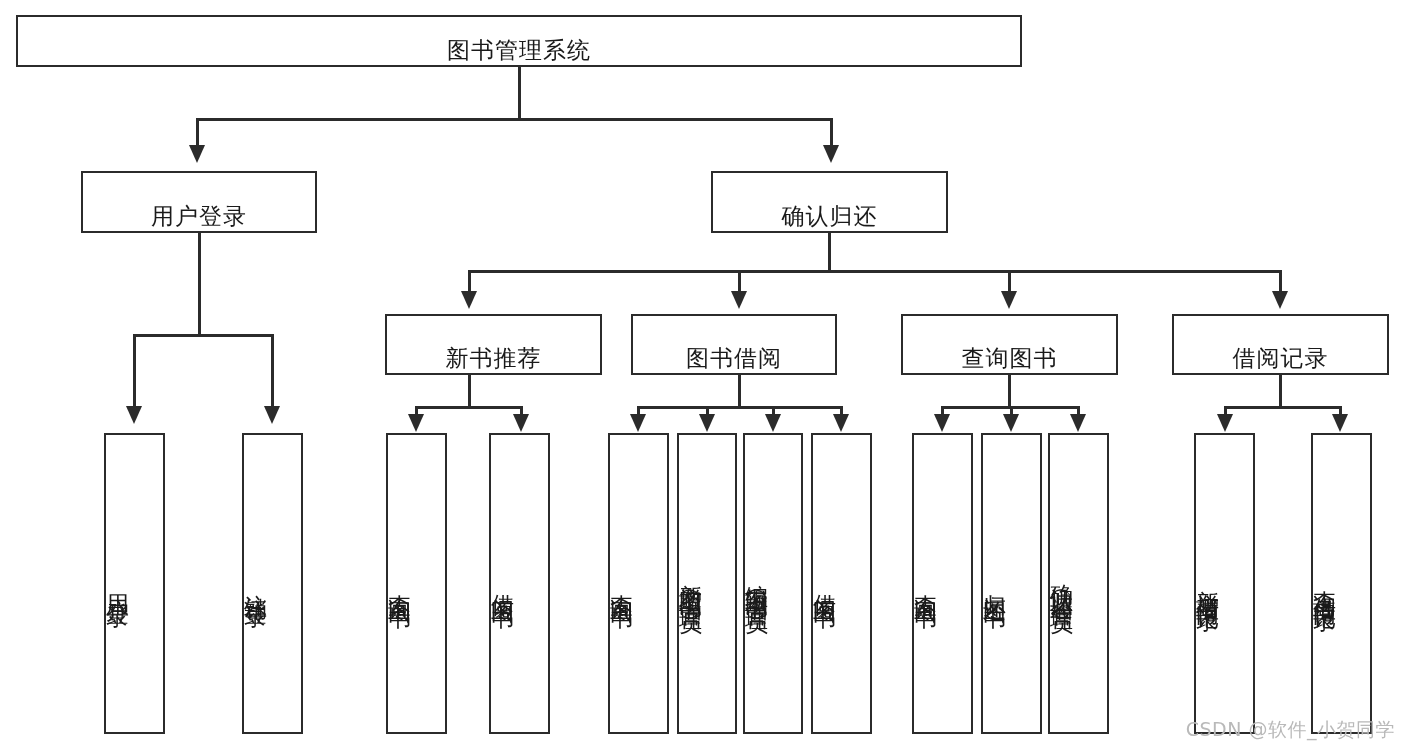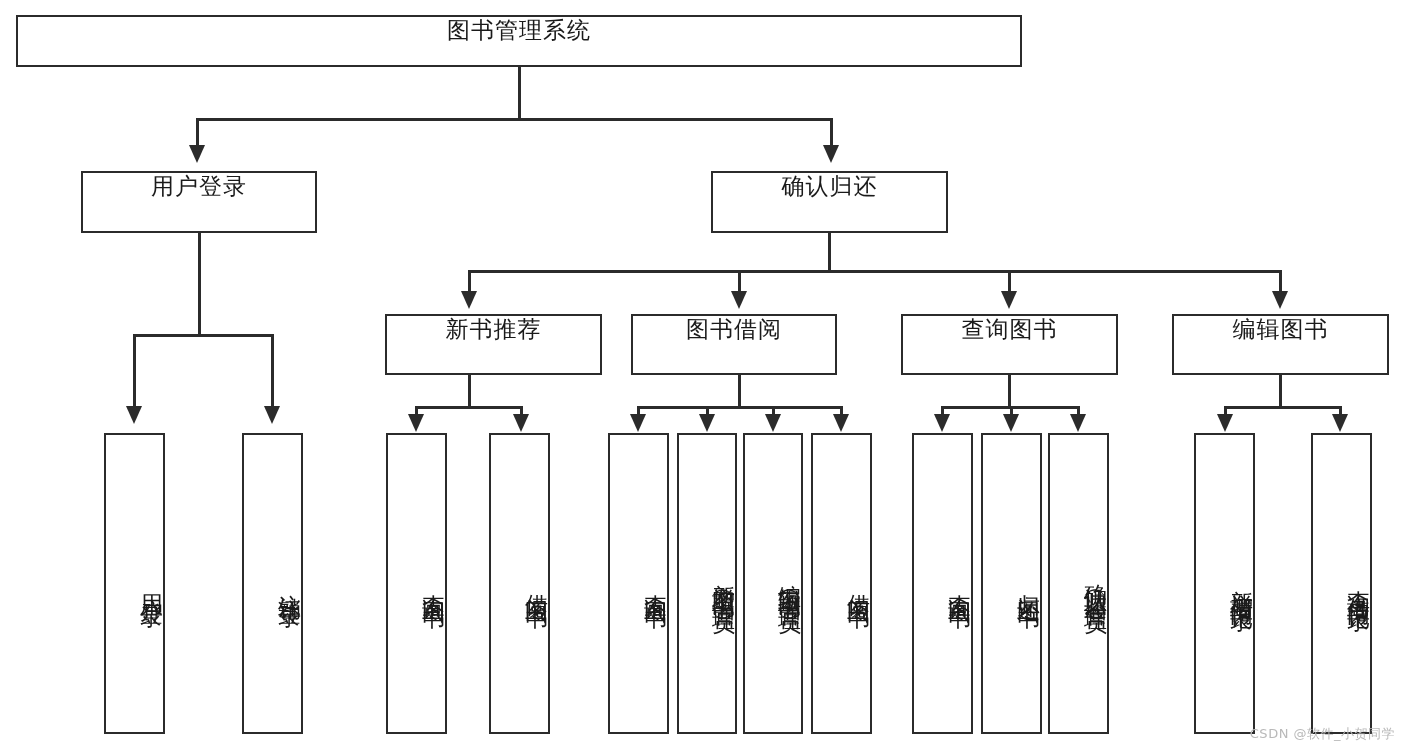--- a/index.html
+++ b/index.html
@@ -17,21 +17,21 @@
     height: 747px;
     background: #ffffff;
     overflow: hidden;
   }
   .node {
     position: absolute;
     box-sizing: border-box;
     border: 2px solid #2b2b2b;
     background: #ffffff;
     display: flex;
-    align-items: flex-start;
+    align-items: flex-end;
     justify-content: center;
     color: #1a1a1a;
   }
   .node.h {
     font-size: 23px;
     line-height: 1.2;
     letter-spacing: 1px;
   }
   .node.v {
     font-size: 23px;
@@ -57,21 +57,21 @@
     width: 0;
     height: 0;
     border-left: 8px solid transparent;
     border-right: 8px solid transparent;
     border-top: 18px solid #2b2b2b;
   }
   #watermark {
     position: absolute;
     right: 10px;
     bottom: 4px;
-    font-size: 13px;
+    font-size: 19px;
     color: #b9b9b9;
     letter-spacing: 0.5px;
     font-family: "DejaVu Sans", "Liberation Sans", sans-serif;
     white-space: nowrap;
   }
 </style>
 </head>
 <body>
 
 <div id="canvas">
@@ -117,21 +117,21 @@
   <div class="node h" style="left:361px; top:314px; width:217px; height:61px;margin-left:24px;">
     <span>新书推荐</span>
   </div>
   <div class="node h" style="left:631px; top:314px; width:206px; height:61px;">
     <span>图书借阅</span>
   </div>
   <div class="node h" style="left:901px; top:314px; width:217px; height:61px;">
     <span>查询图书</span>
   </div>
   <div class="node h" style="left:1172px; top:314px; width:217px; height:61px;">
-    <span>编辑图书</span>
+    <span>借阅记录</span>
   </div>
 
   <div class="edge vline" style="left:468px; top:375px; width:3px; height:33px;"></div>
   <div class="edge hline" style="left:415px; top:406px; width:108px; height:3px;"></div>
   <div class="edge vline" style="left:415px; top:406px; width:3px; height:14px;"></div>
   <div class="arrow" style="left:408px; top:414px;"></div>
   <div class="edge vline" style="left:520px; top:406px; width:3px; height:14px;"></div>
   <div class="arrow" style="left:513px; top:414px;"></div>
 
   <div class="edge vline" style="left:738px; top:375px; width:3px; height:33px;"></div>

